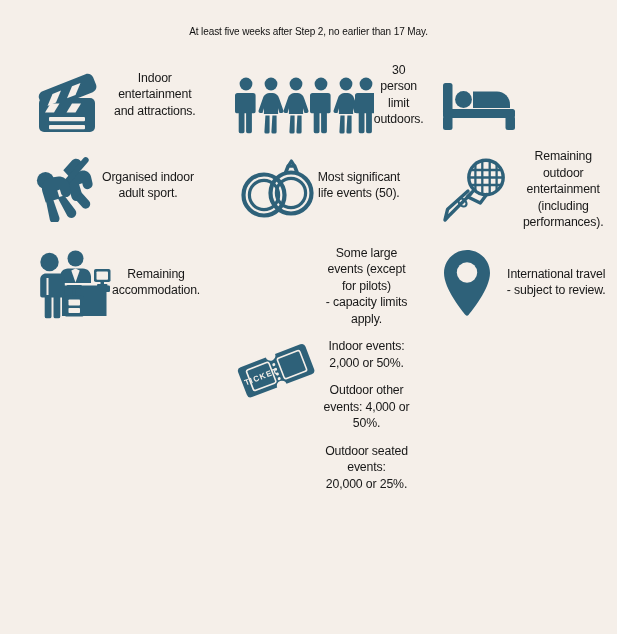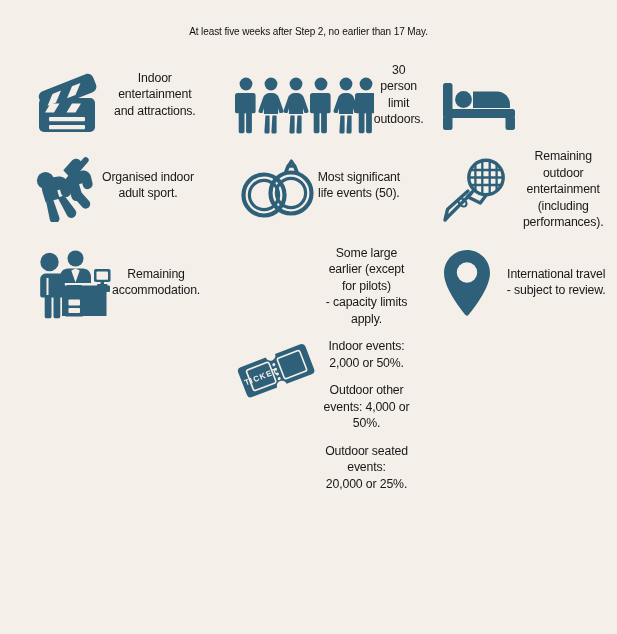--- a/index.html
+++ b/index.html
@@ -331,21 +331,21 @@
 
               <rect x="14" y="25" width="24" height="22" rx="2" fill="none" stroke="#F5EFE9" stroke-width="1.6"></rect>
 
               <text x="26" y="39" fill="#F5EFE9" font-family="'Liberation Sans', sans-serif" font-size="8" font-weight="bold" letter-spacing="1.1" text-anchor="middle">TICKET</text>
 
               <rect x="47" y="25" width="24" height="22" rx="2" fill="none" stroke="#F5EFE9" stroke-width="1.6"></rect>
             </g>
           </svg>
         </div>
         <div class="caption wide">
-          <p style="white-space:pre-line">Some large earlier (except for pilots)
+          <p style="white-space:pre-line">Some large events (except for pilots)
 - capacity limits apply.</p>
           <p style="white-space:pre-line">Indoor events: 2,000 or 50%.</p>
           <p style="white-space:pre-line">Outdoor other events: 4,000 or 50%.</p>
           <p style="white-space:pre-line">Outdoor seated events:
 20,000 or 25%.</p>
         </div>
       </div>
 
       <div class="cell">
         <div class="icon-wrap">

